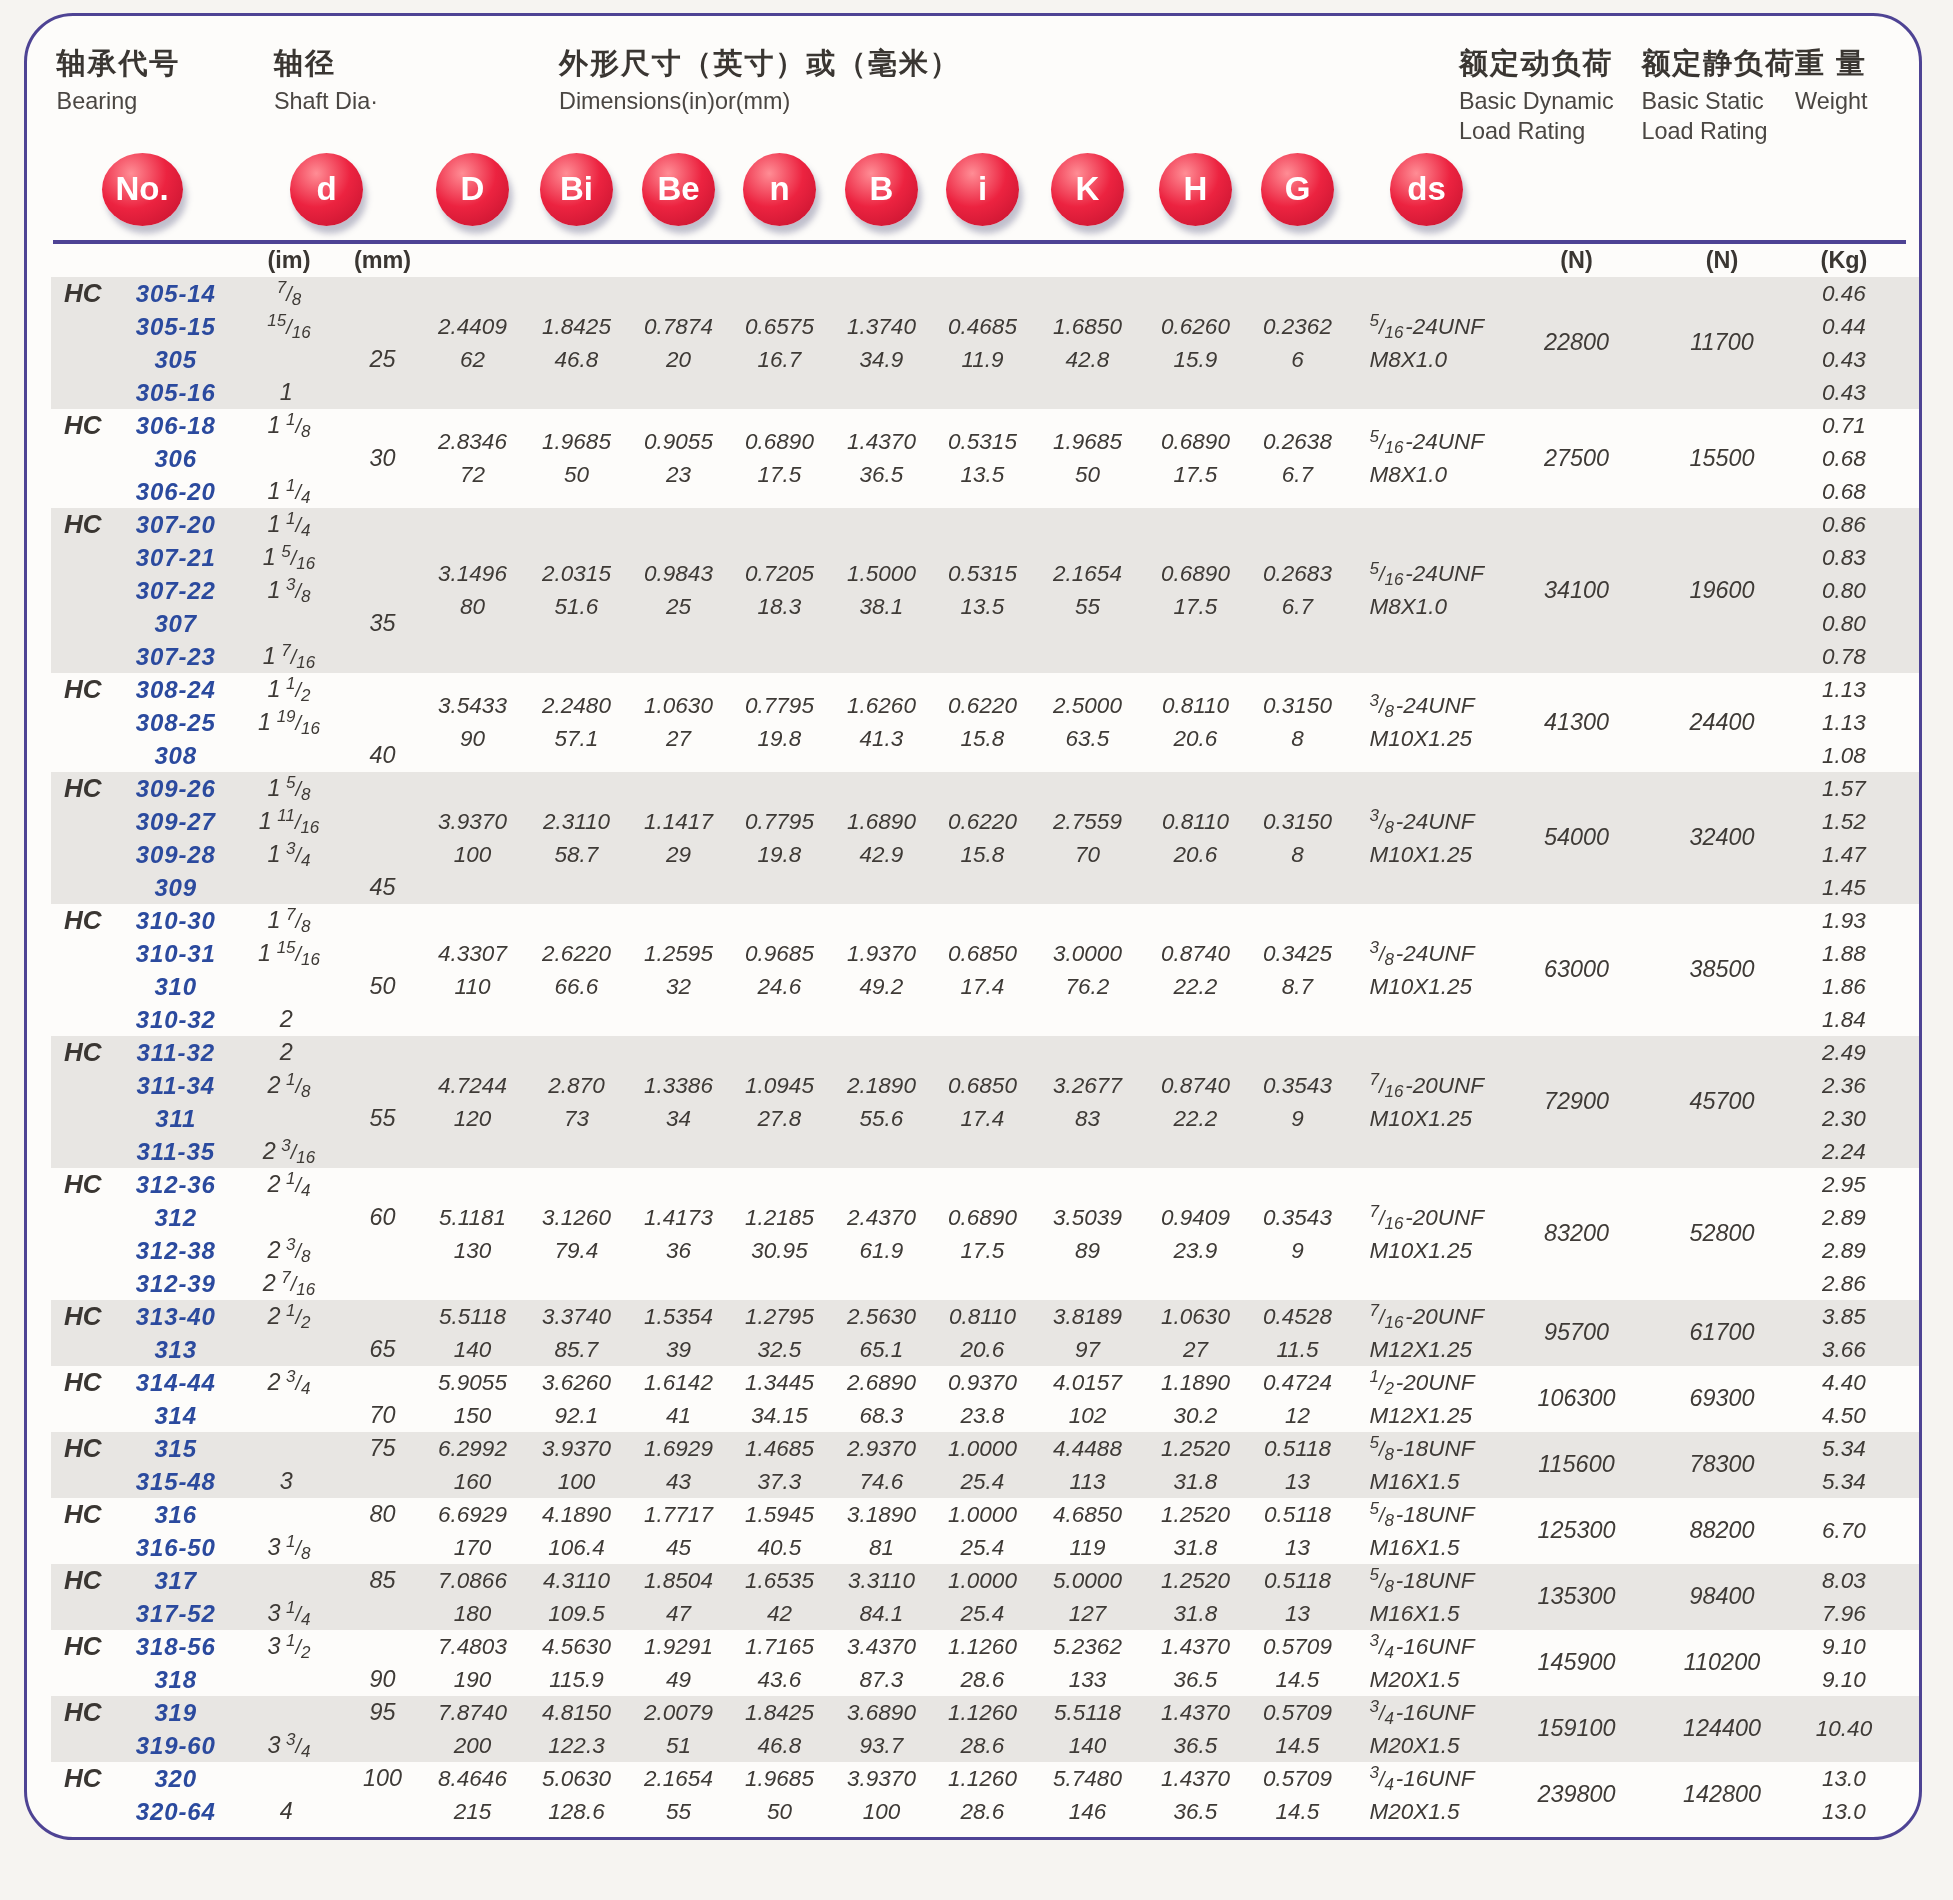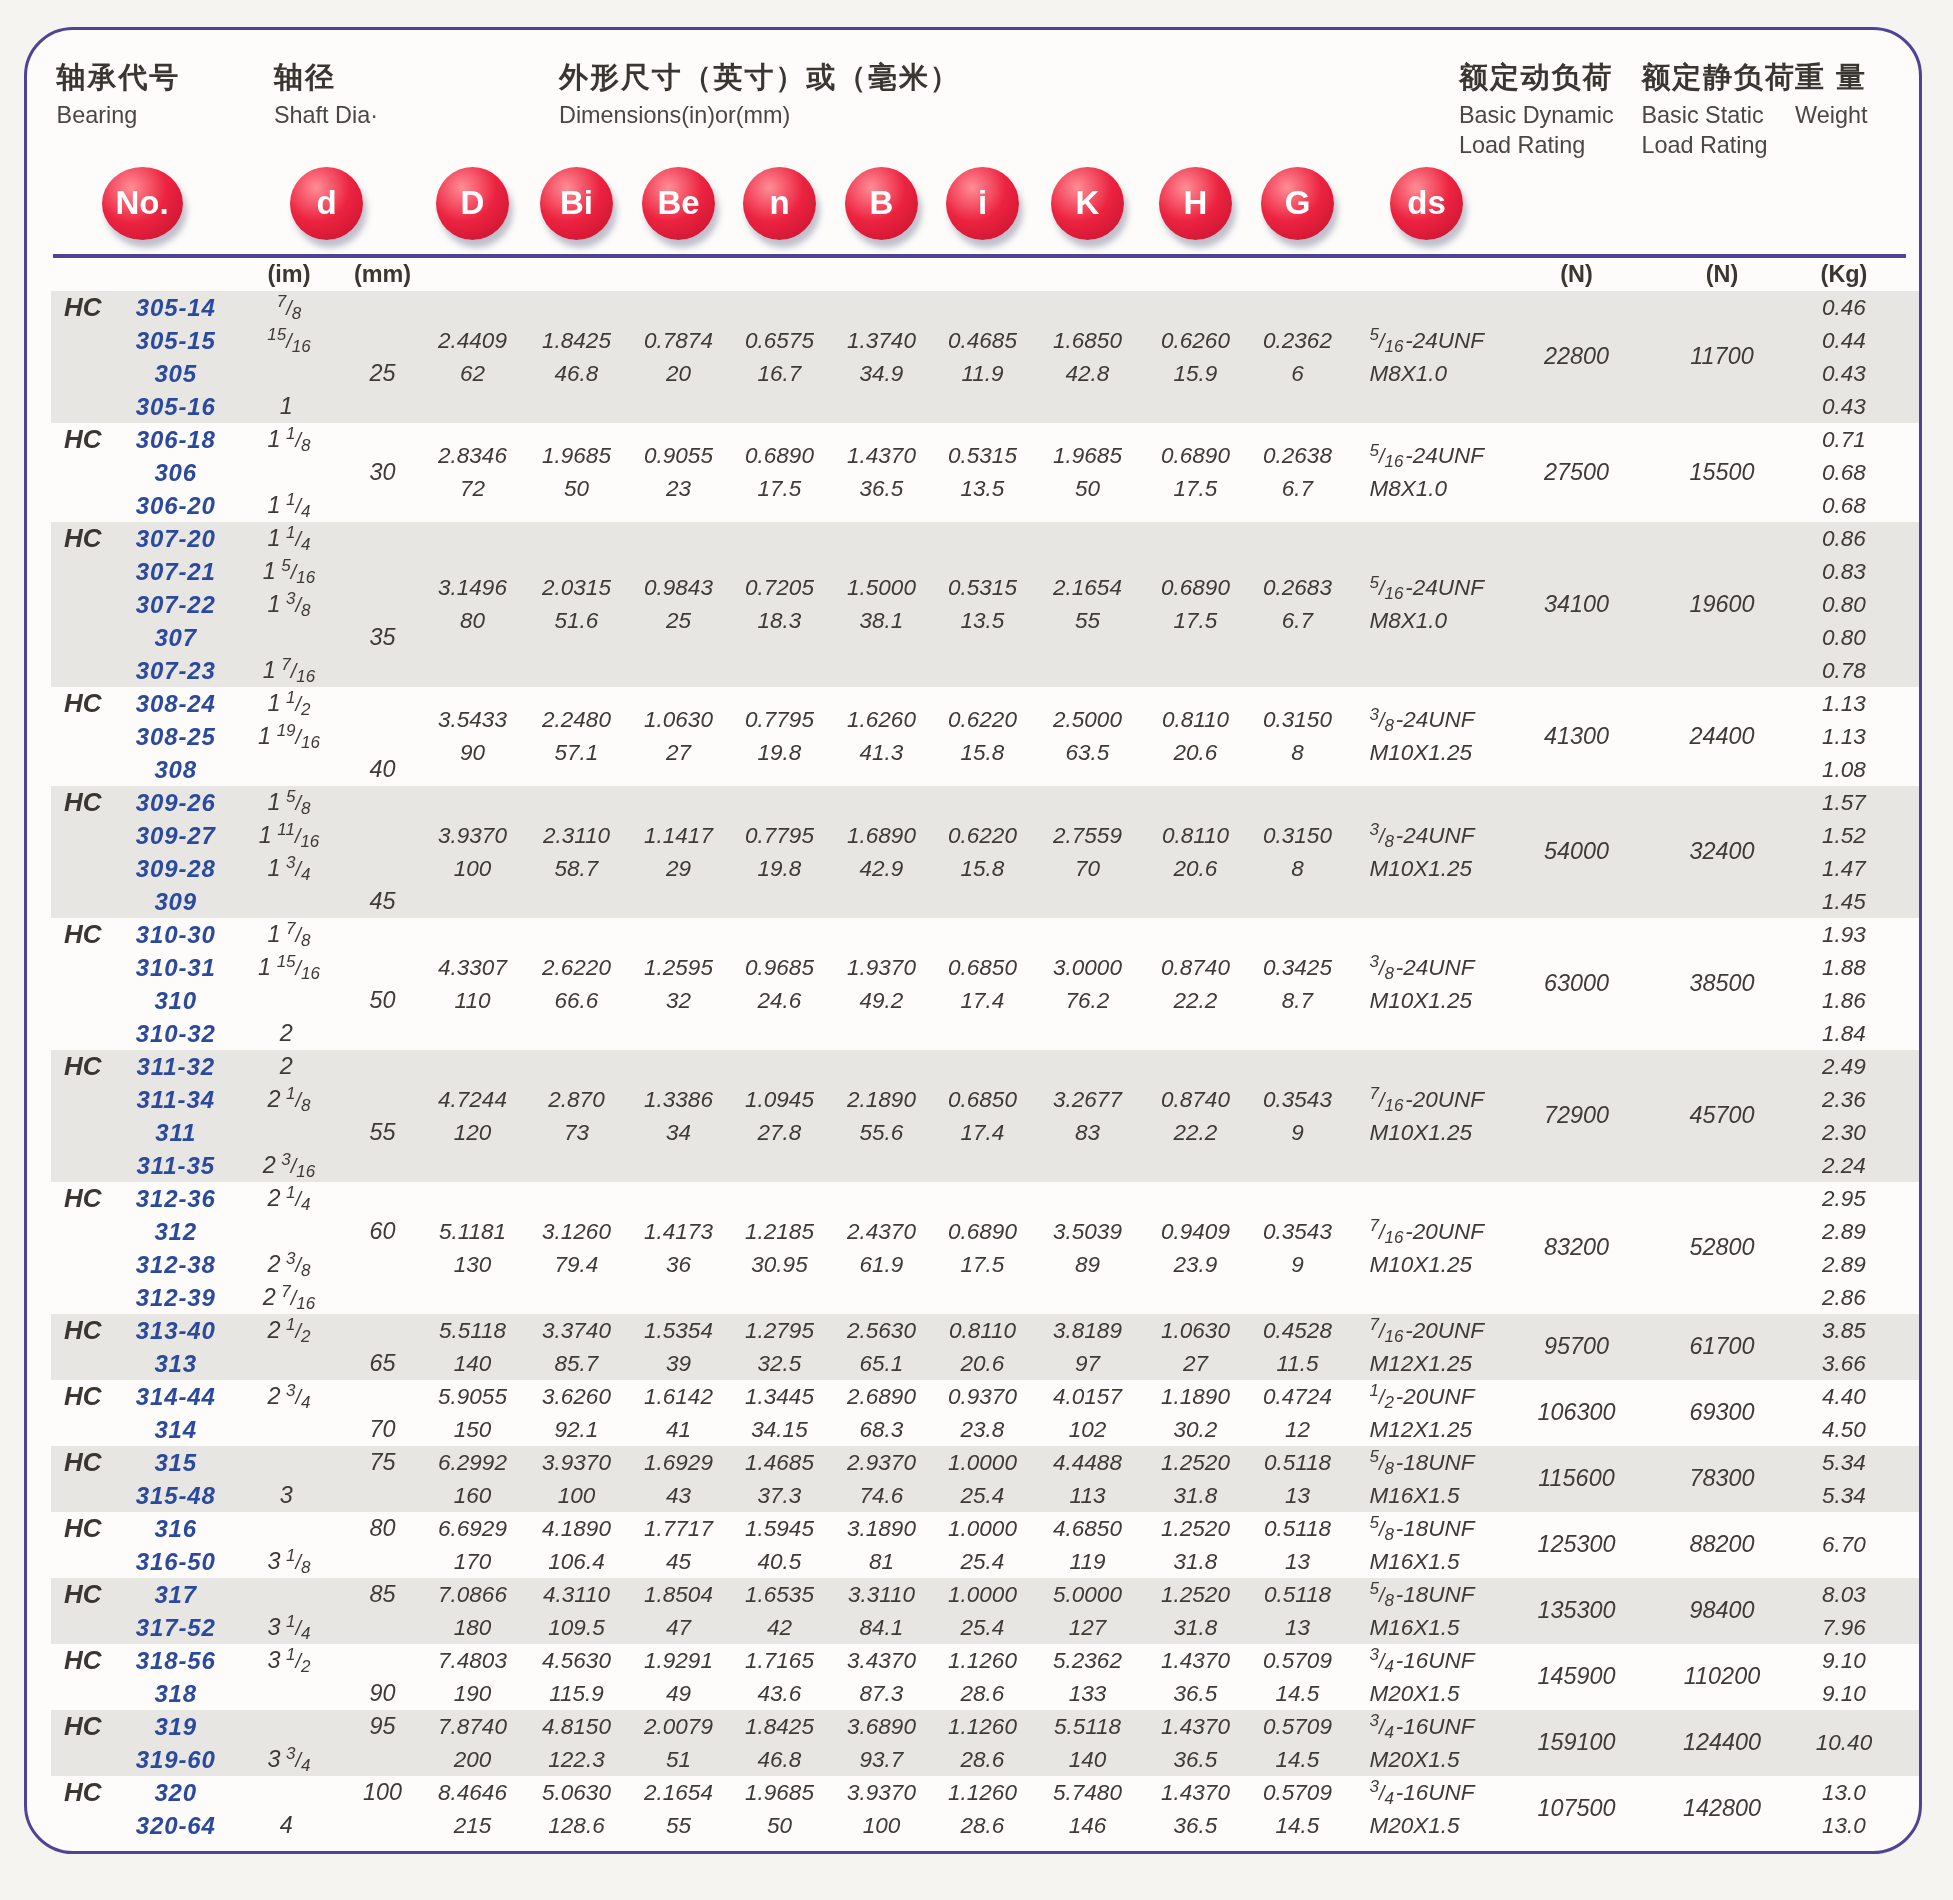--- a/index.html
+++ b/index.html
@@ -13,21 +13,21 @@
   *{margin:0;padding:0;box-sizing:border-box;}
   html,body{width:1953px;height:1900px;}
   body{
     position:relative;
     background:#f6f4f1;
     font-family:"Liberation Sans", sans-serif;
     color:var(--ink);
     overflow:hidden;
   }
   .sheet{
-    position:absolute;left:24px;top:27px;width:1898px;height:1827px;
+    position:absolute;left:24px;top:13px;width:1898px;height:1827px;
     background:#fdfcfa;
     border:3.7px solid var(--navy);
     border-radius:49px;
     padding:28px 0 17px 24px;
   }
   .grid{display:grid;grid-template-columns:var(--cols);}
   
   .header-row{height:97px;align-items:start;}
   .hdr{white-space:nowrap;}
   .hdr .cn{font-size:29px;font-weight:bold;color:#3a3632;letter-spacing:1.9px;}
@@ -1270,21 +1270,21 @@
         </div>
         <div class="cell dim center">
           <div class="ln din">0.5709</div>
           <div class="ln dmm">14.5</div>
         </div>
         <div class="cell ds center">
           <div class="ln ds1"><span class="fn">3</span><span class="fsl">/</span><span class="fd">4</span><span class="sfx">-16UNF</span></div>
           <div class="ln ds2">M20X1.5</div>
         </div>
         <div class="cell load center">
-          <div class="ln load-txt">107500</div>
+          <div class="ln load-txt">239800</div>
         </div>
         <div class="cell load center">
           <div class="ln load-txt">142800</div>
         </div>
         <div class="cell wt">
           <div class="ln wt-txt">13.0</div>
           <div class="ln wt-txt">13.0</div>
         </div>
       </div>
     </div>

